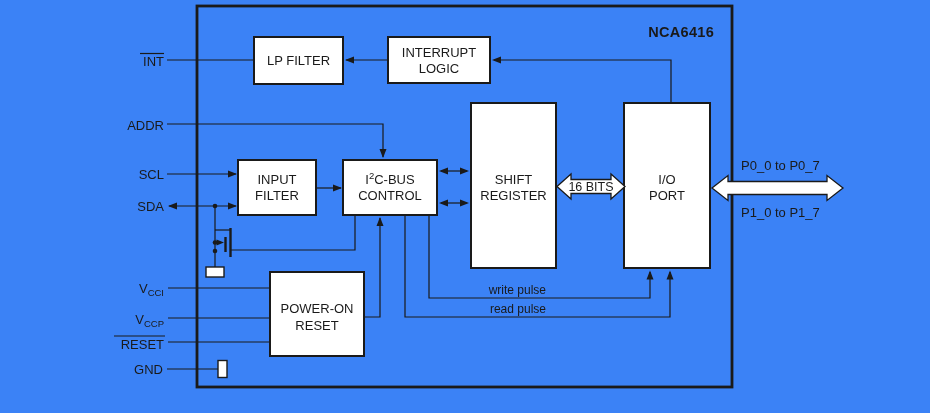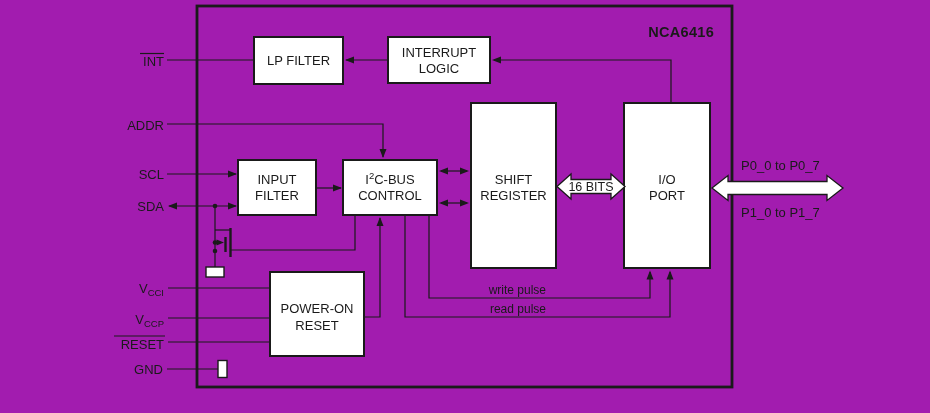--- a/index.html
+++ b/index.html
@@ -1,16 +1,16 @@
 <!DOCTYPE html>
 <html><head>
 <meta charset="utf-8">
 <style>
   html,body{margin:0;padding:0;background:#fff;}
-  .stage{position:relative;width:930px;height:413px;background:#a21caf;overflow:hidden;
+  .stage{position:relative;width:930px;height:413px;background:#3b82f6;overflow:hidden;
          font-family:"Liberation Sans", sans-serif;}
   svg{display:block;}
   text{fill:#1a1a1a;font-family:"Liberation Sans", sans-serif;font-size:13px;}
   .t2{font-size:13px;}
   .title{font-size:14.5px;font-weight:bold;letter-spacing:.3px;}
   .small{font-size:12px;}
   .bus-label{font-size:12.5px;}
   .wire{stroke:#1a1a1a;stroke-width:1.2;fill:none;}
   .bar{stroke:#1a1a1a;stroke-width:2.4;fill:none;}
   .blk{fill:#ffffff;stroke:#1a1a1a;stroke-width:2;}

